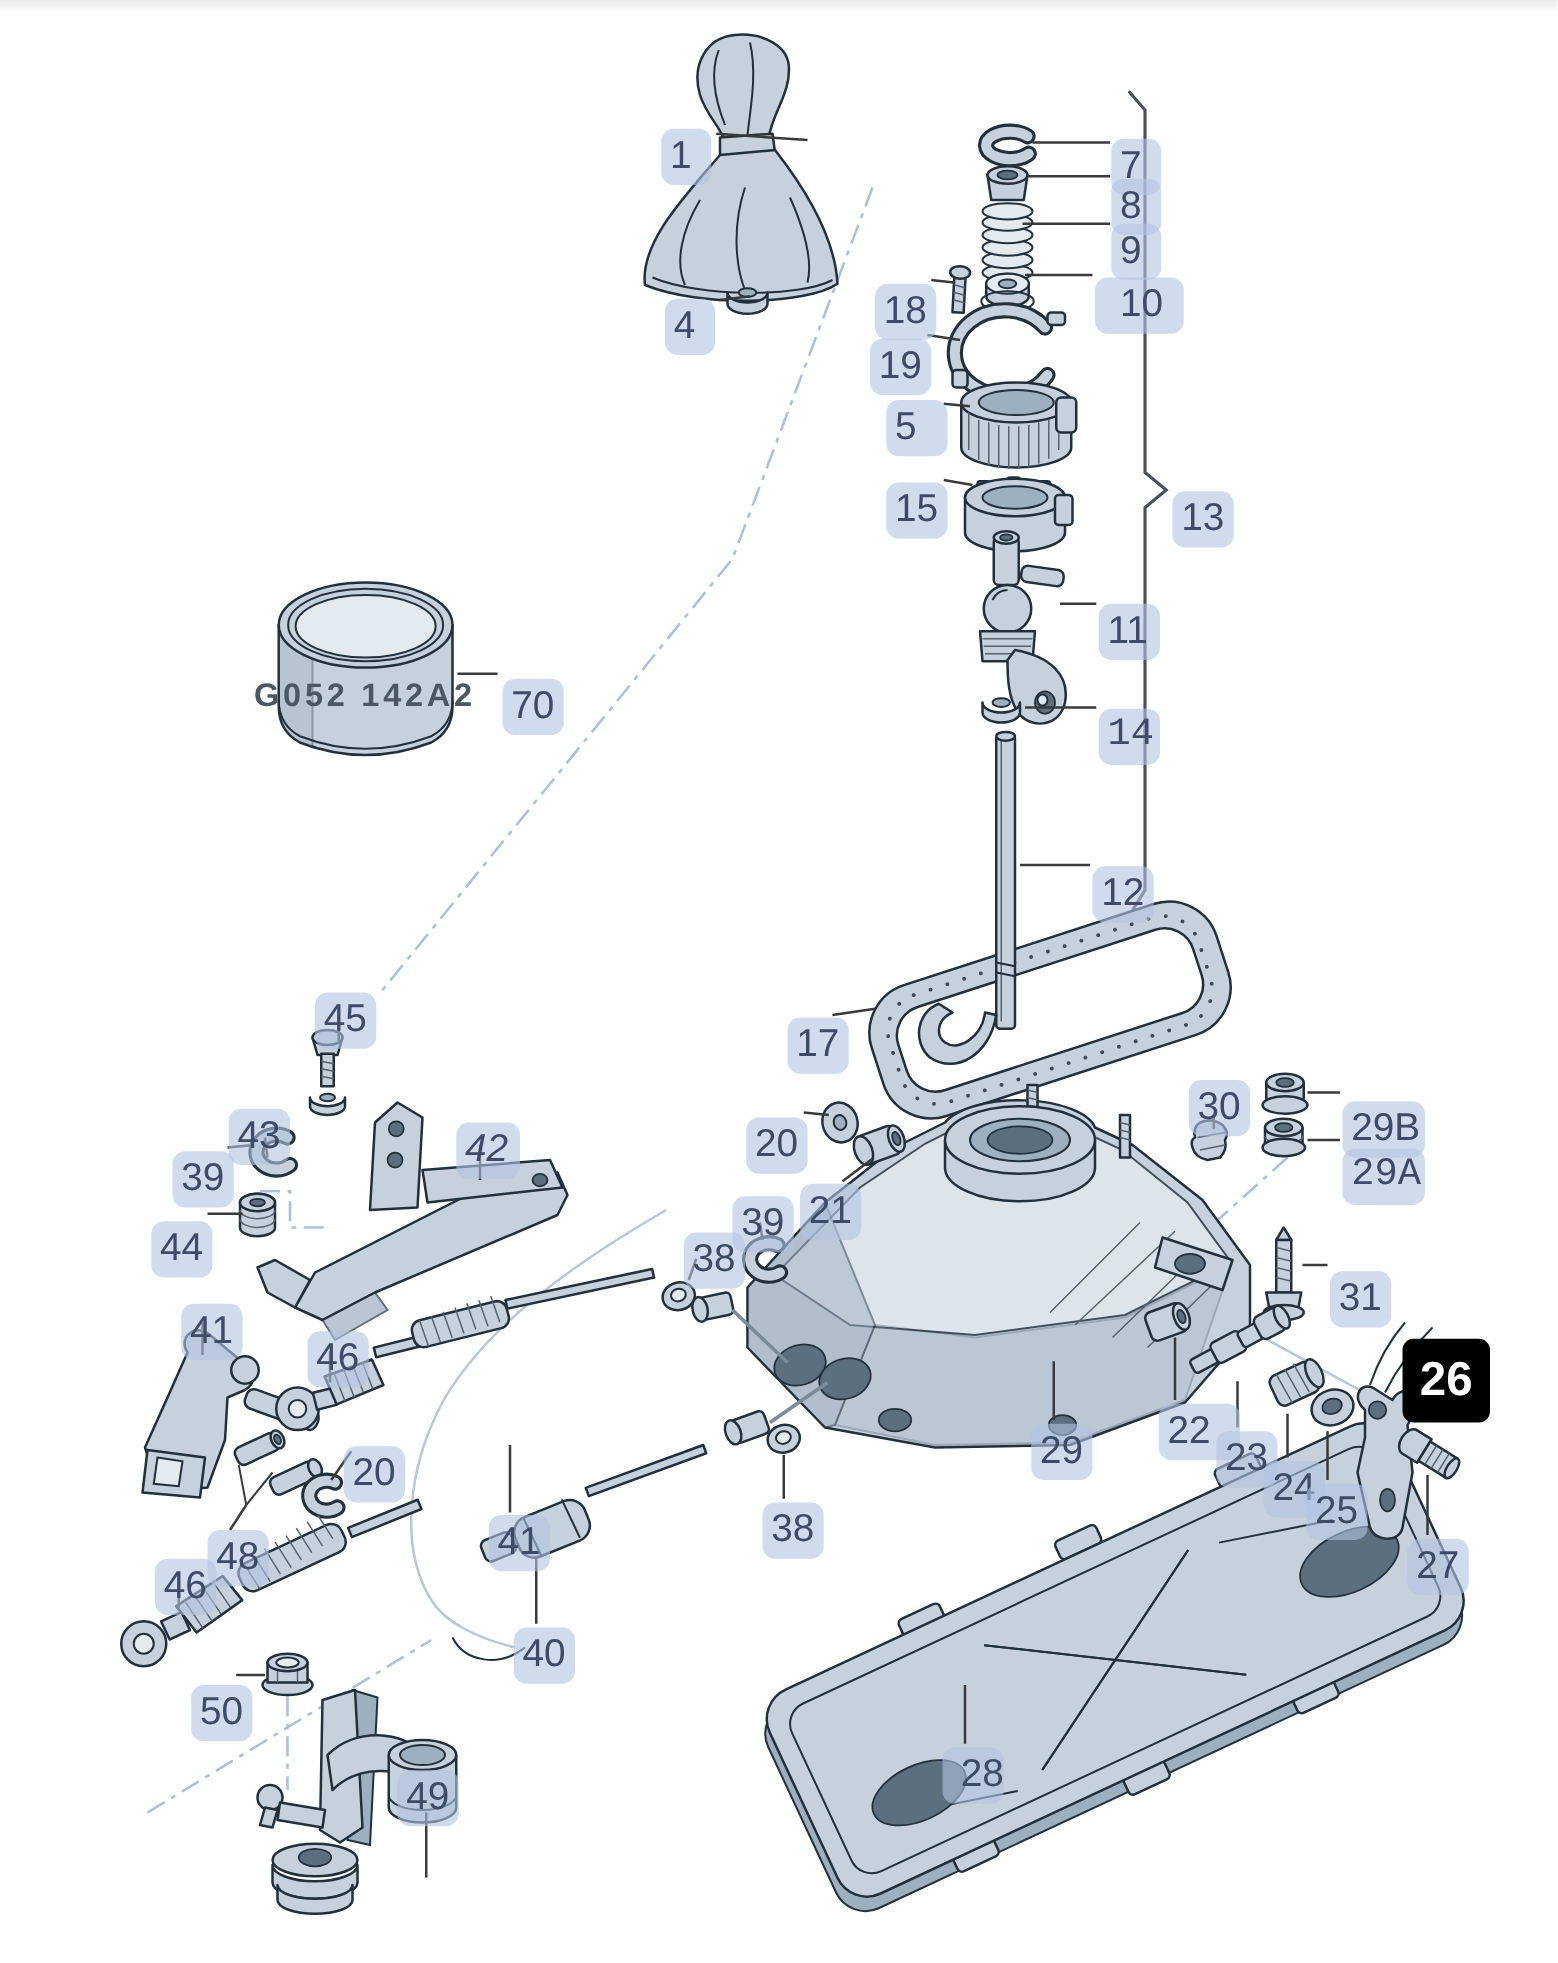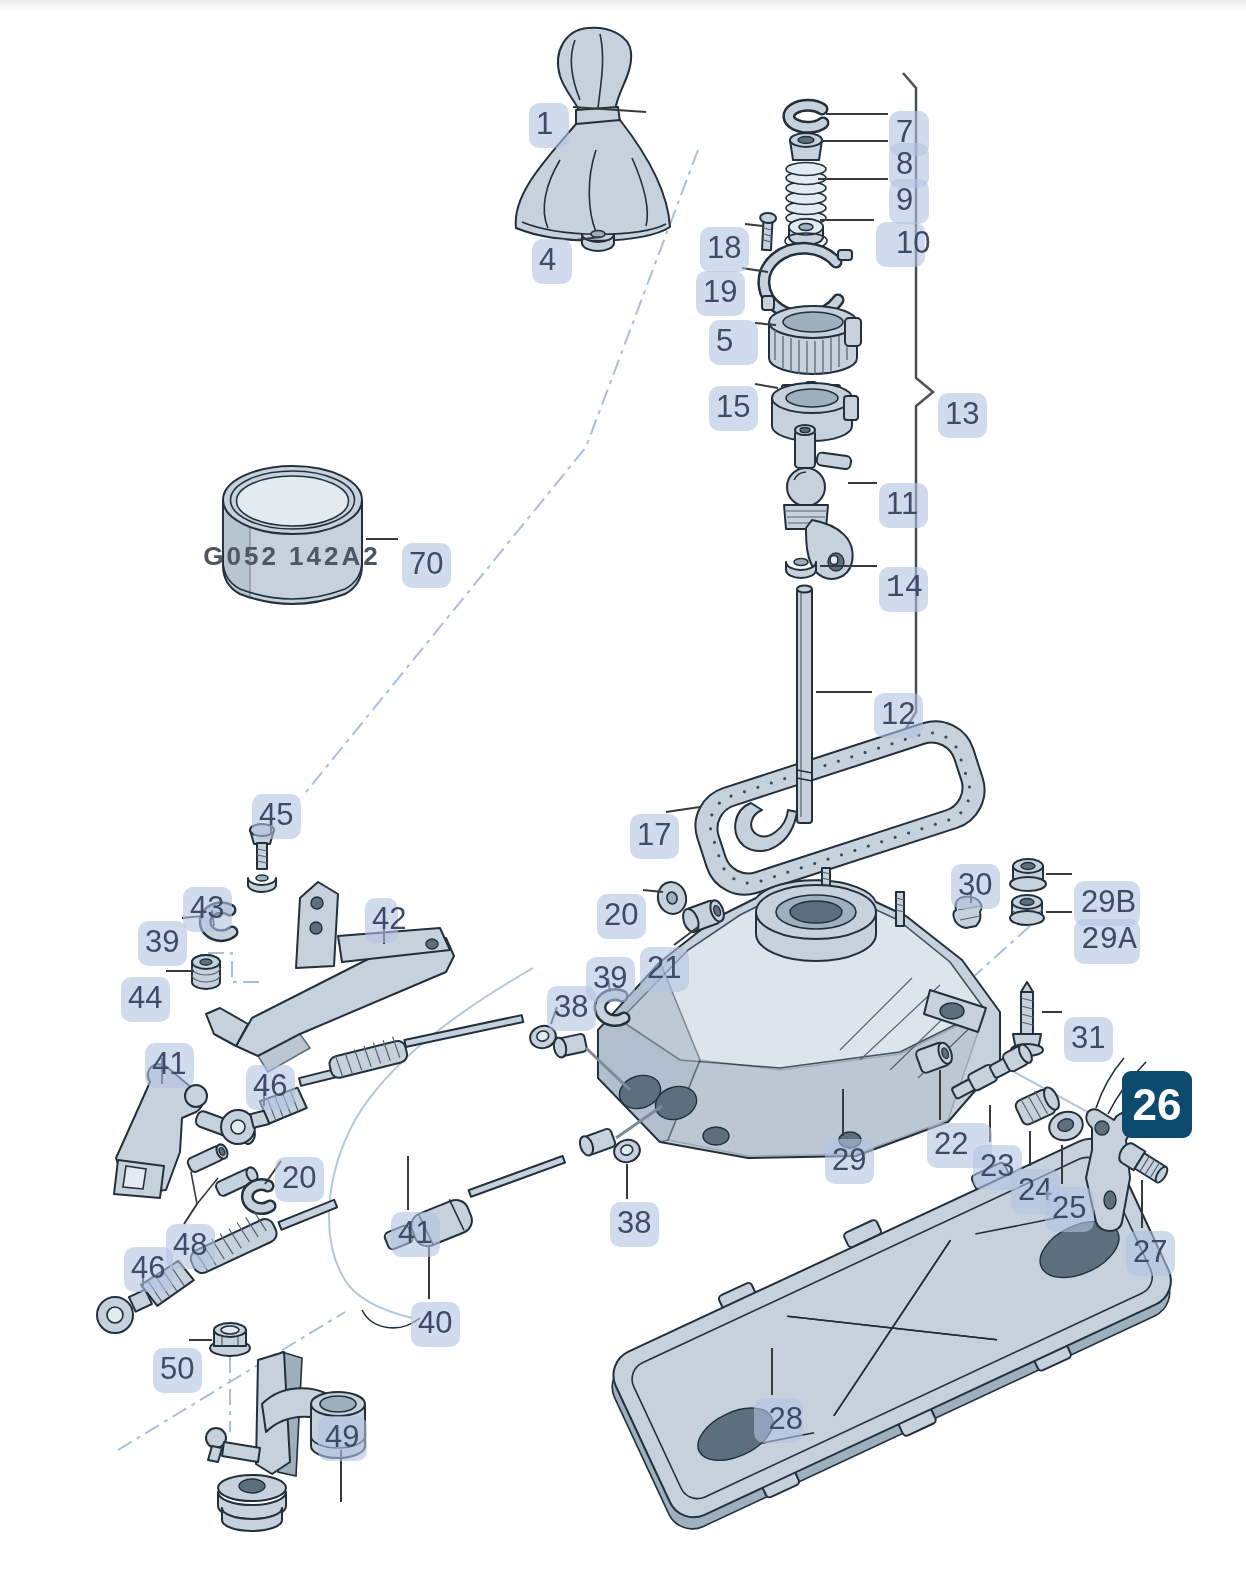--- a/index.html
+++ b/index.html
@@ -20,21 +20,21 @@
   .cd {fill:none;stroke:#aabfd8;stroke-width:2;stroke-dasharray:16 6 4 6;}
   .cl {fill:none;stroke:#b6c7da;stroke-width:2;}
   .br {fill:none;stroke:#4b5058;stroke-width:2.5;}
   .crod{stroke:#7b8b98;stroke-width:3;}
   .dots{fill:none;stroke:#3c4a55;stroke-width:3;stroke-linecap:round;stroke-dasharray:0.1 14;}
   .canText{font-size:26px;letter-spacing:3px;font-weight:bold;fill:#4b5763;}
   
   .label{position:absolute;background:rgba(178,195,227,0.60);border-radius:10px;
          color:#3d4b66;font-size:31px;line-height:37px;padding:2px 0 0 7px;
          box-sizing:border-box;}
-  .label.hl{background:#0c4a6e;color:#fff;font-weight:bold;font-size:44px;
+  .label.hl{background:#000000;color:#fff;font-weight:bold;font-size:38px;
             display:flex;align-items:center;justify-content:center;padding:0;border-radius:9px;}
 </style>
 </head>
 <body>
 
 <div class="canvas">
   <div class="topfade"></div>
 
   <svg class="layer" width="1246" height="1570" viewBox="0 0 1246 1570">
 
@@ -463,36 +463,36 @@
       <polyline points="197,1204,191,1172" fill="none" stroke="#3a3a3a" stroke-width="1.6"></polyline>
       <polyline points="197,1204,218,1178" fill="none" stroke="#3a3a3a" stroke-width="1.6"></polyline>
     </svg>
 
   <div id="labels">
       <div class="label" style="left: 529px; top: 103px; width: 40px; height: 45px;">1</div>
       <div class="label" style="left: 532px; top: 239px; width: 40px; height: 45px;">4</div>
       <div class="label" style="left: 889px; top: 111px; width: 40px; height: 45px;">7</div>
       <div class="label" style="left: 889px; top: 143px; width: 40px; height: 45px;">8</div>
       <div class="label" style="left: 889px; top: 179px; width: 40px; height: 45px;">9</div>
-      <div class="label" style="left: 876px; top: 222px; width: 49px; height: 45px; padding-left: 20px;">10</div>
+      <div class="label" style="left: 876px; top: 222px; width: 71px; height: 45px; padding-left: 20px;">10</div>
       <div class="label" style="left: 700px; top: 227px; width: 49px; height: 45px;">18</div>
       <div class="label" style="left: 696px; top: 271px; width: 49px; height: 45px;">19</div>
       <div class="label" style="left: 709px; top: 320px; width: 49px; height: 45px;">5</div>
       <div class="label" style="left: 709px; top: 386px; width: 49px; height: 45px;">15</div>
       <div class="label" style="left: 938px; top: 393px; width: 49px; height: 45px;">13</div>
       <div class="label" style="left: 879px; top: 483px; width: 49px; height: 45px;">11</div>
       <div class="label" style="left: 879px; top: 567px; width: 49px; height: 45px; font-family: Liberation Mono, monospace;">14</div>
       <div class="label" style="left: 874px; top: 693px; width: 49px; height: 45px;">12</div>
       <div class="label" style="left: 402px; top: 543px; width: 49px; height: 45px;">70</div>
       <div class="label" style="left: 630px; top: 814px; width: 49px; height: 45px;">17</div>
       <div class="label" style="left: 252px; top: 794px; width: 49px; height: 45px;">45</div>
       <div class="label" style="left: 183px; top: 887px; width: 49px; height: 45px;">43</div>
       <div class="label" style="left: 138px; top: 921px; width: 49px; height: 45px;">39</div>
       <div class="label" style="left: 121px; top: 977px; width: 49px; height: 45px;">44</div>
-      <div class="label" style="left: 365px; top: 898px; width: 33px; height: 45px;">42</div>
+      <div class="label" style="left: 365px; top: 898px; width: 51px; height: 45px; font-style: italic;">42</div>
       <div class="label" style="left: 597px; top: 894px; width: 49px; height: 45px;">20</div>
       <div class="label" style="left: 640px; top: 947px; width: 49px; height: 45px;">21</div>
       <div class="label" style="left: 951px; top: 864px; width: 49px; height: 45px;">30</div>
       <div class="label" style="left: 1074px; top: 881px; width: 66px; height: 45px;">29B</div>
       <div class="label" style="left: 1074px; top: 919px; width: 66px; height: 45px; font-family: Liberation Mono, monospace;">29A</div>
       <div class="label" style="left: 1064px; top: 1017px; width: 49px; height: 45px;">31</div>
       <div class="label" style="left: 586px; top: 957px; width: 49px; height: 45px;">39</div>
       <div class="label" style="left: 547px; top: 986px; width: 49px; height: 45px;">38</div>
       <div class="label" style="left: 145px; top: 1043px; width: 49px; height: 45px;">41</div>
       <div class="label" style="left: 246px; top: 1065px; width: 49px; height: 45px;">46</div>

